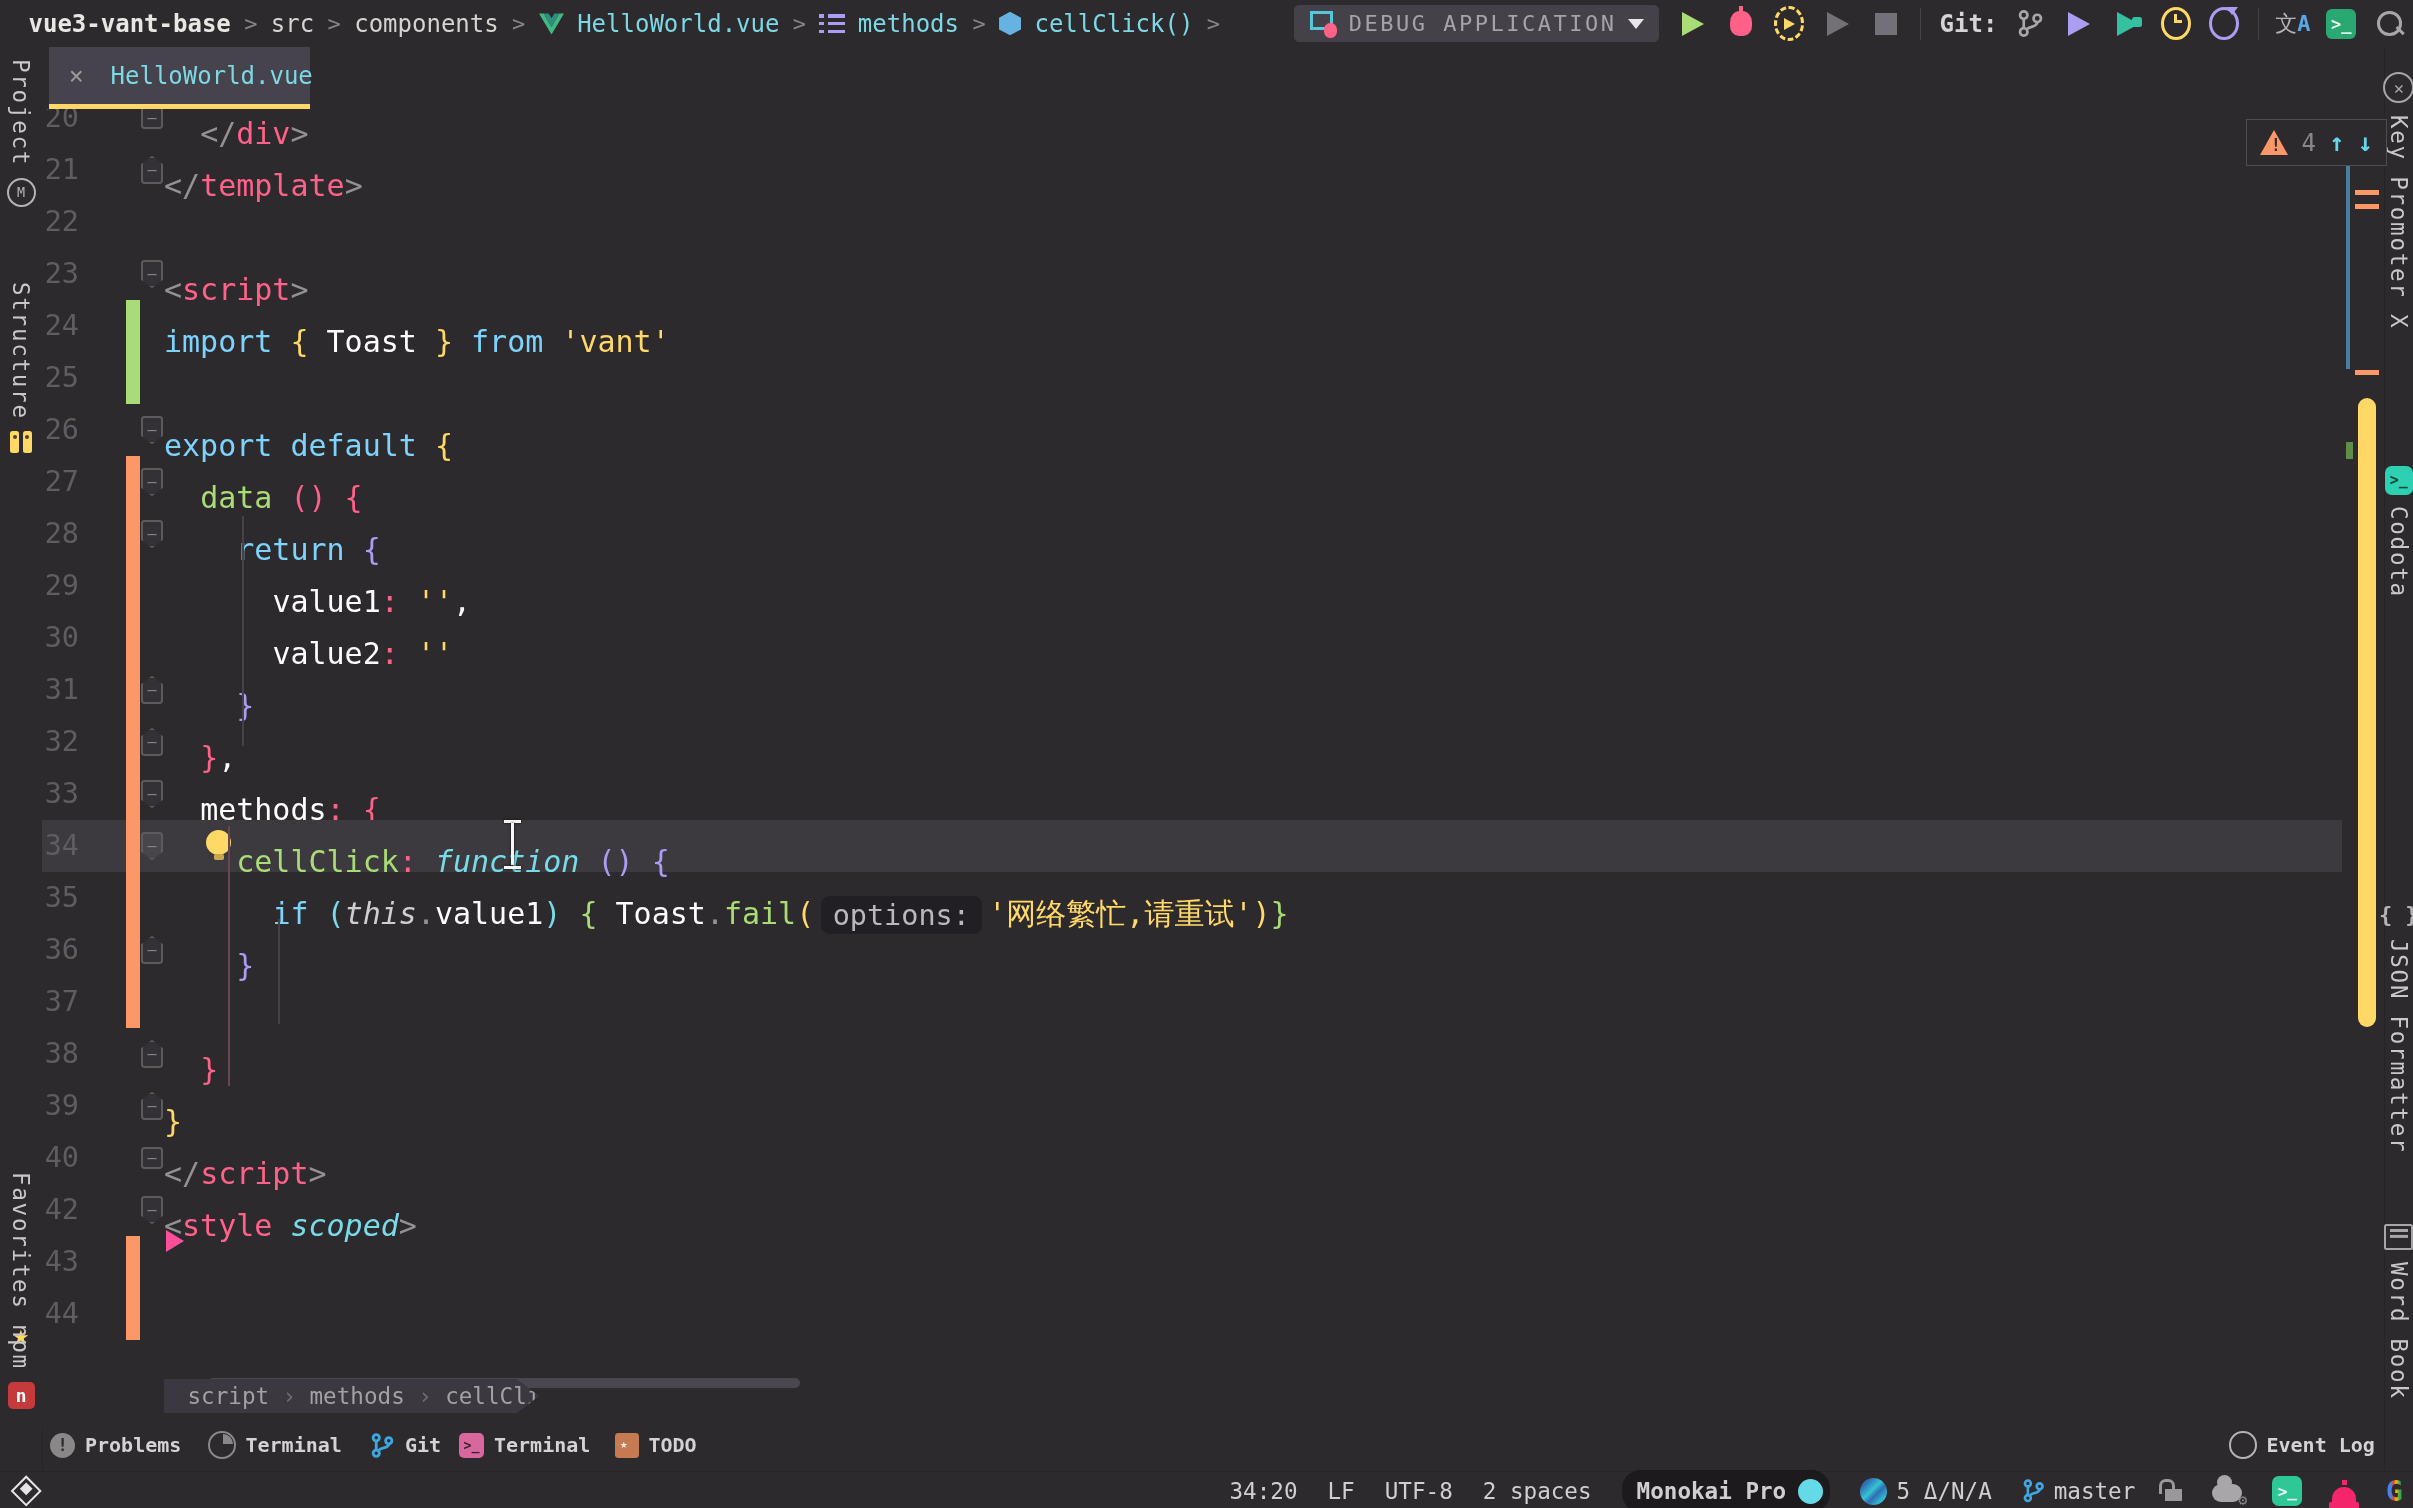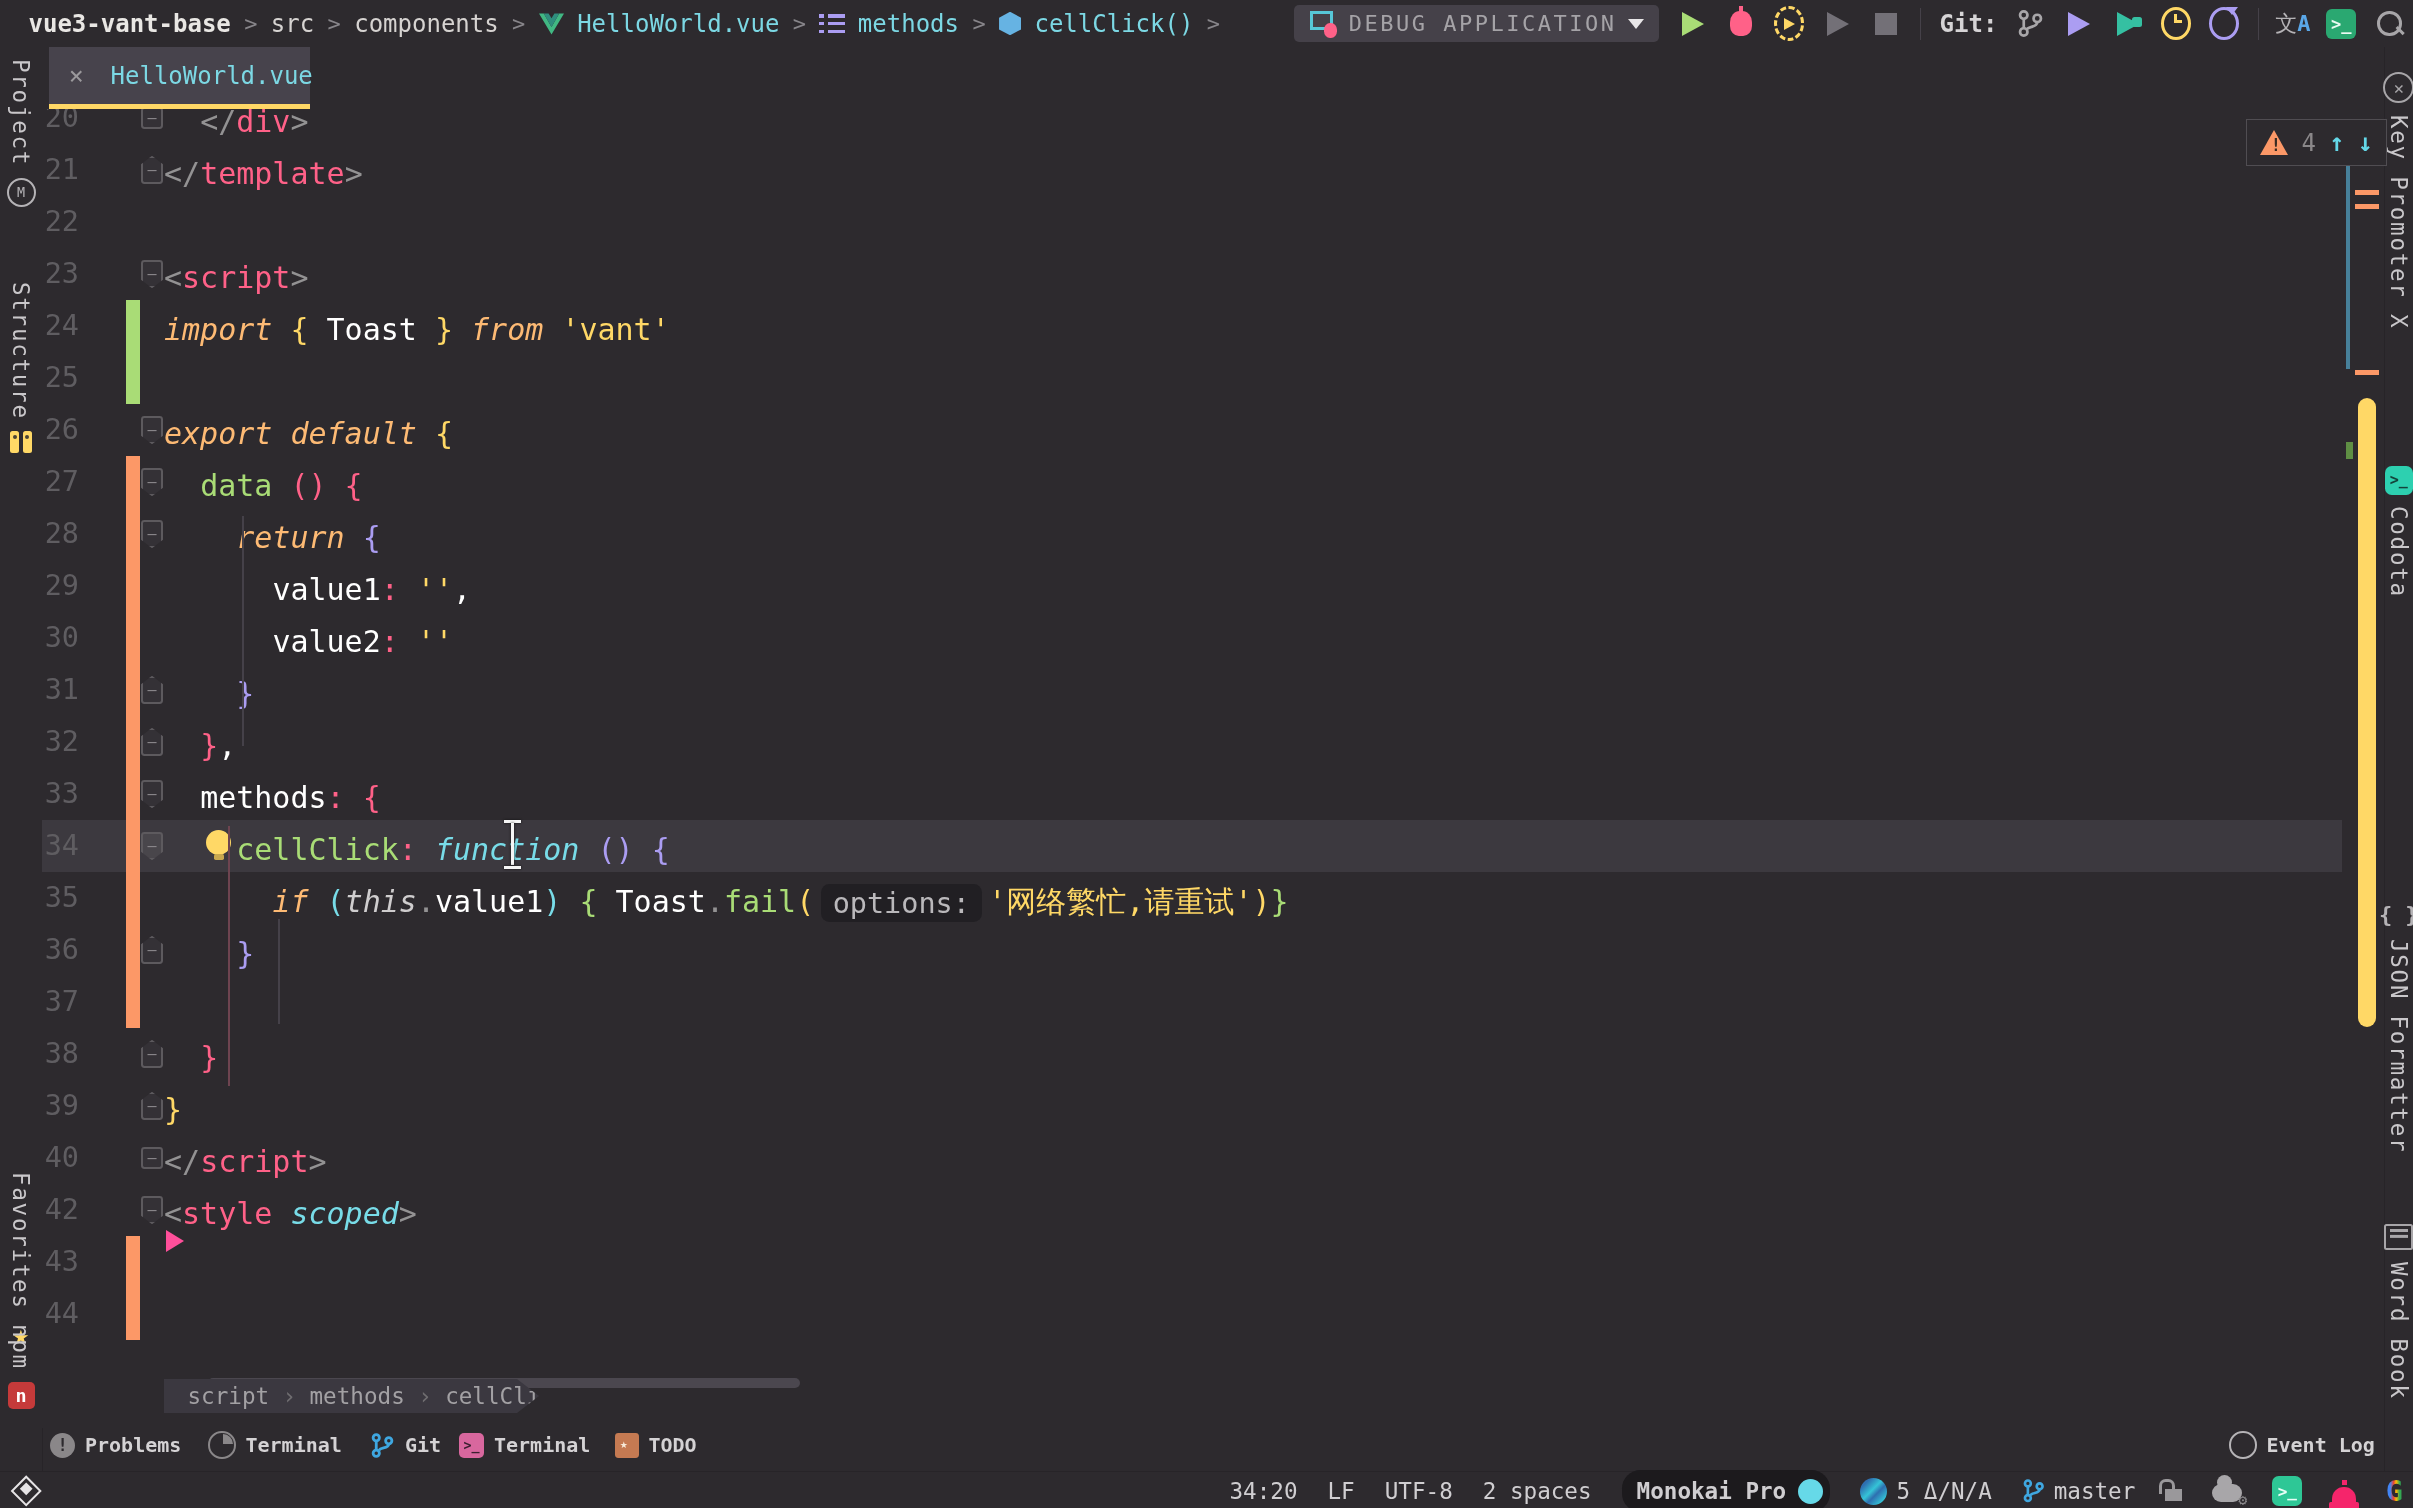--- a/index.html
+++ b/index.html
@@ -73,22 +73,22 @@
   .ln{position:absolute;left:0;top:0;width:37px;text-align:right;color:#5f5d61;font-size:28.5px;line-height:52px;}
   .chg{position:absolute;left:84px;top:0;bottom:0;width:14.2px;}
   .chg.a{background:#a9dc76;} .chg.m{background:#fc9867;}
   .fold{position:absolute;left:99px;top:11.7px;width:22px;height:28.5px;background:#343136;border:2.5px solid #5d5a5e;box-sizing:border-box;color:#8a878b;font-size:15px;display:flex;align-items:center;justify-content:center;}
   .fold.d{clip-path:polygon(0 0,100% 0,100% 70%,50% 100%,0 70%);border-radius:3.4px;}
   .fold.u{clip-path:polygon(50% 0,100% 30%,100% 100%,0 100%,0 30%);border-radius:3.4px;}
   .fold.b{height:22px;top:15px;border-radius:3.4px;}
   .fold.dark{background:#49464b;}
   .bulb{position:absolute;left:164px;top:10px;width:25px;height:25px;background:#ffd866;border-radius:50%;}
   .bulb:after{content:"";position:absolute;left:7.5px;top:23.5px;width:10px;height:6.7px;background:#c9a84f;border-radius:1.7px;}
-  .codetxt{position:absolute;left:122px;top:4px;white-space:pre;font-size:30px;line-height:52px;}
-  .tk-pk{color:#ff6188;} .tk-pki{color:#fdba74;font-style:italic;}
+  .codetxt{position:absolute;left:122px;top:16px;white-space:pre;font-size:30px;line-height:52px;}
+  .tk-pk{color:#ff6188;} .tk-pki{color:#7dd3fc;}
   .tk-gr{color:#a9dc76;} .tk-ye{color:#ffd866;} .tk-pu{color:#ab9df2;}
   .tk-cy{color:#78dce8;} .tk-cyi{color:#78dce8;font-style:italic;}
   .tk-gy{color:#939293;} .tk-thi{color:#cfcdce;font-style:italic;}
   .tk-w{color:#ffffff;}
   .tk-hint{background:#211f23;color:#bab8bb;border-radius:8.4px;padding:2.5px 11.7px;margin:0 6.7px;font-size:28.5px;}
   .iguide{position:absolute;width:1.7px;background:#454149;}
   .iguide.active{background:#6e4450;}
   .pinkmark{position:absolute;left:124px;top:1183px;width:0;height:0;border-top:11.7px solid transparent;border-bottom:11.7px solid transparent;border-left:18.4px solid #ff4f9a;}
   #hscroll{position:absolute;left:166px;top:1331px;width:592px;height:10px;background:#4b474f;border-radius:5px;cursor:pointer;}
   

